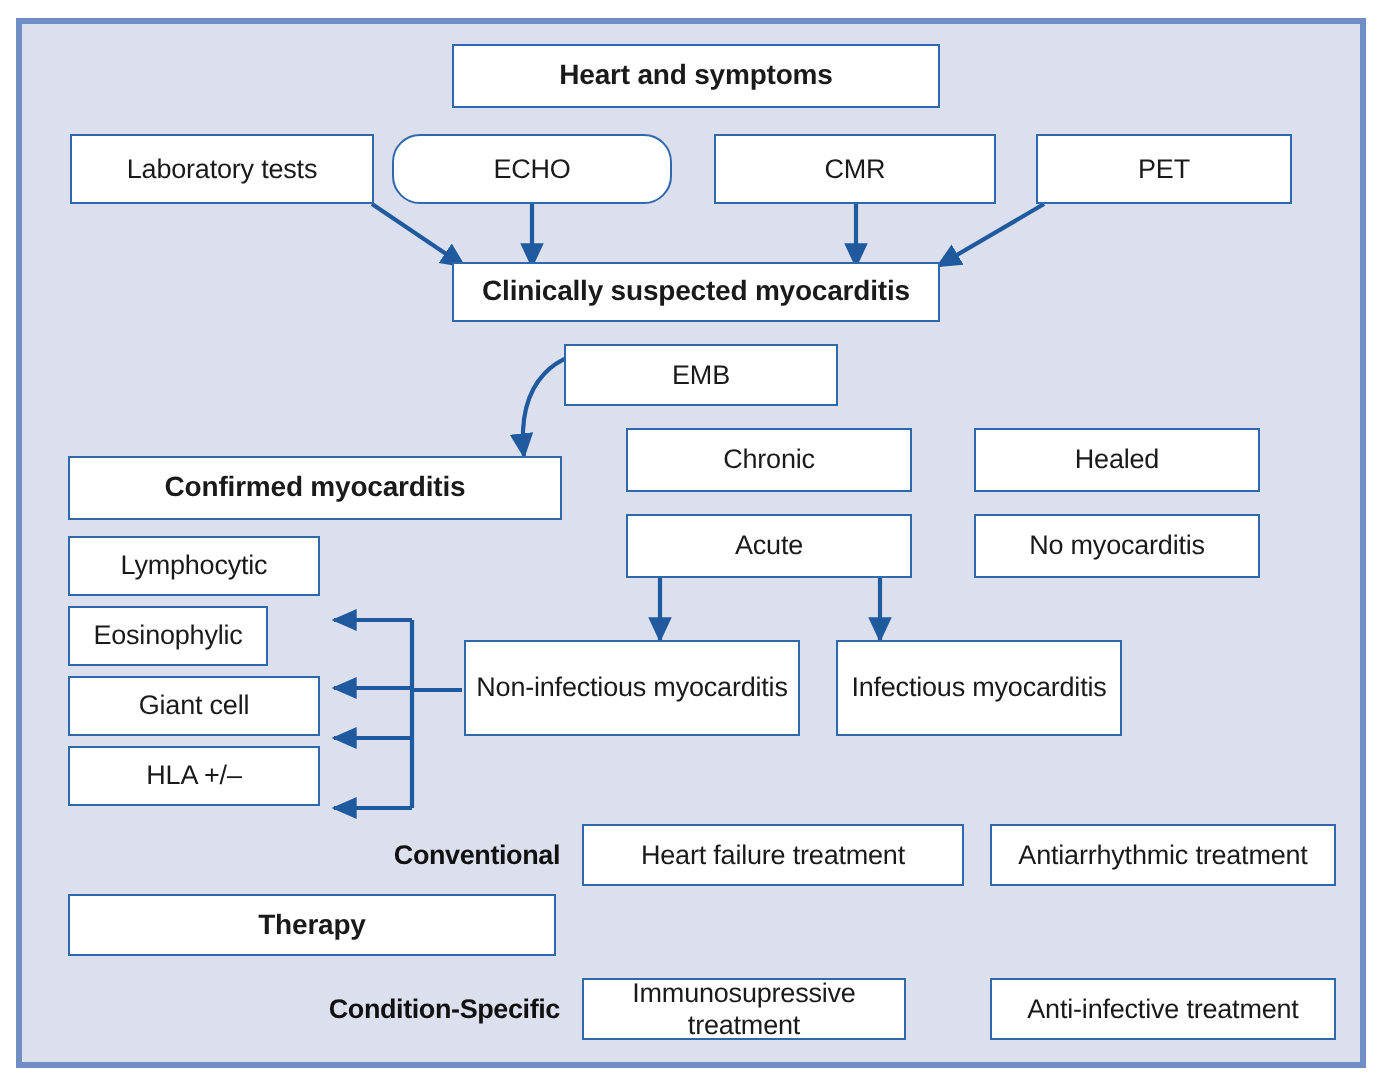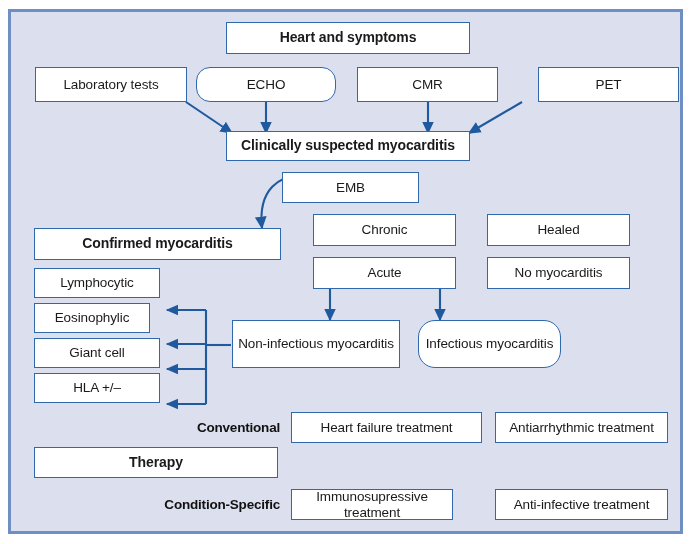--- a/index.html
+++ b/index.html
@@ -121,21 +121,21 @@
 
   <div class="node" style="left:35px; top:67px; width:152px; height:35px;">
     <span>Laboratory tests</span>
   </div>
   <div class="node" style="left:196px; top:67px; width:140px; height:35px;border-radius:14px;">
     <span>ECHO</span>
   </div>
   <div class="node" style="left:357px; top:67px; width:141px; height:35px;">
     <span>CMR</span>
   </div>
-  <div class="node" style="left:518px; top:67px; width:141px; height:35px;margin-left:20px;">
+  <div class="node" style="left:518px; top:67px; width:128px; height:35px;">
     <span>PET</span>
   </div>
 
   <div class="node bold" style="left:226px; top:131px; width:244px; height:30px;">
     <span>Clinically suspected myocarditis</span>
   </div>
 
   <div class="node" style="left:282px; top:172px; width:137px; height:31px;">
     <span>EMB</span>
   </div>
@@ -153,34 +153,34 @@
   <div class="node" style="left:313px; top:257px; width:143px; height:32px;">
     <span>Acute</span>
   </div>
   <div class="node" style="left:487px; top:257px; width:143px; height:32px;">
     <span>No myocarditis</span>
   </div>
 
   <div class="node" style="left:34px; top:268px; width:126px; height:30px;">
     <span>Lymphocytic</span>
   </div>
-  <div class="node" style="left:34px; top:303px; width:116px; height:30px;">
+  <div class="node" style="left:34px; top:303px; width:100px; height:30px;">
     <span>Eosinophylic</span>
   </div>
   <div class="node" style="left:34px; top:338px; width:126px; height:30px;">
     <span>Giant cell</span>
   </div>
   <div class="node" style="left:34px; top:373px; width:126px; height:30px;">
     <span>HLA +/–</span>
   </div>
 
   <div class="node two-line" style="left:232px; top:320px; width:168px; height:48px;">
     <span>Non-infectious myocarditis</span>
   </div>
-  <div class="node two-line" style="left:418px; top:320px; width:143px; height:48px;border-radius:17px;">
+  <div class="node two-line" style="left:418px; top:320px; width:143px; height:48px;">
     <span>Infectious myocarditis</span>
   </div>
 
   <div class="side-label" style="left:120px; top:412px; width:160px; height:31px;">
     <span>Conventional</span>
   </div>
   <div class="node" style="left:291px; top:412px; width:191px; height:31px;">
     <span>Heart failure treatment</span>
   </div>
   <div class="node" style="left:495px; top:412px; width:173px; height:31px;">

